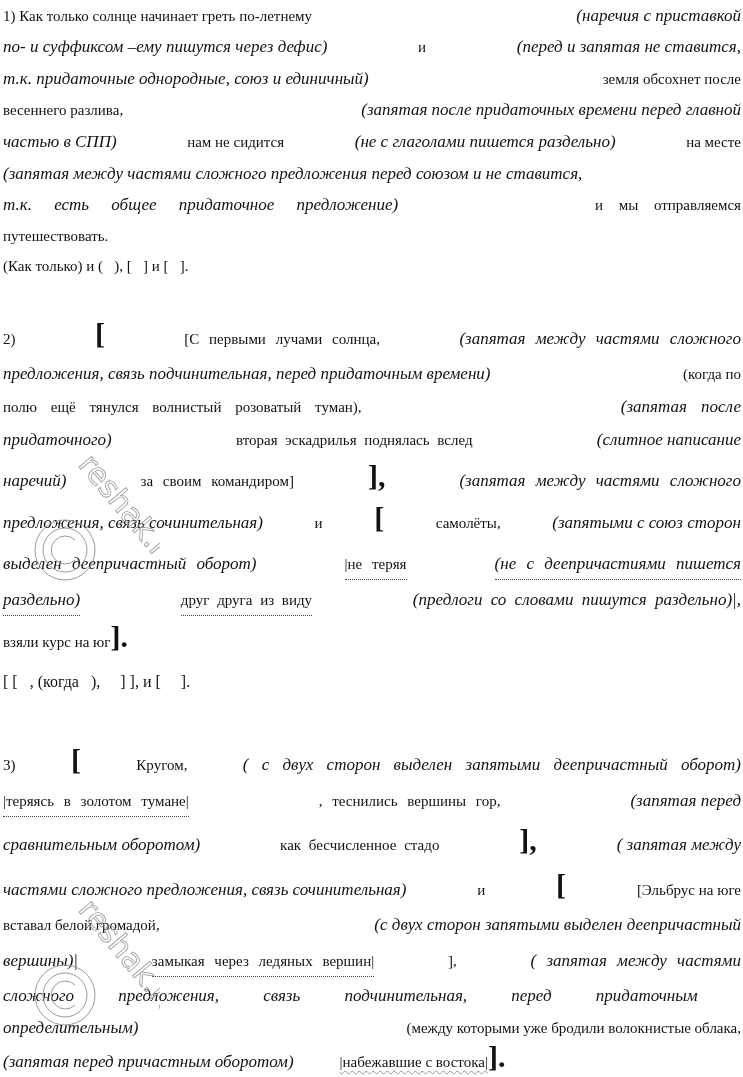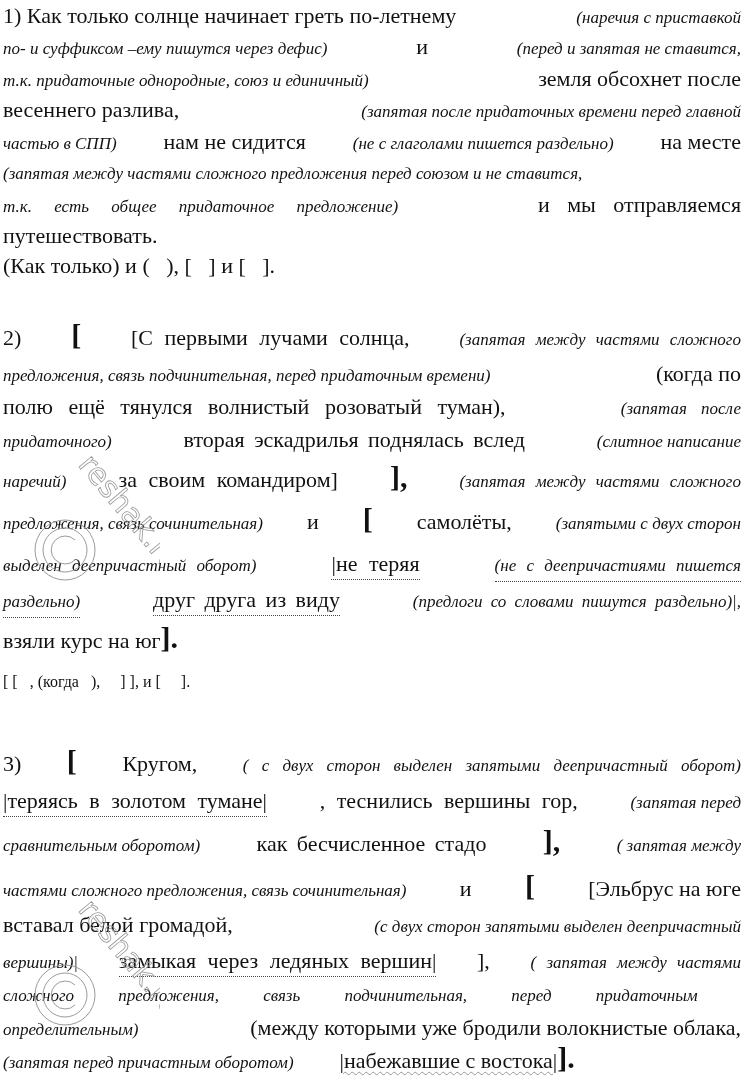--- a/index.html
+++ b/index.html
@@ -9,21 +9,21 @@
   }
   .doc { position: absolute; left: 0; top: 0; width: 743px; height: 1077px; }
   .line {
     position: absolute; left: 3px; right: 2px;
     font-size: 21.5px; line-height: 28px; white-space: nowrap;
     display: flex; justify-content: space-between; align-items: baseline;
   }
   .line.left { justify-content: flex-start; gap: 0; }
   .line.left > span { margin-right: 5px; }
   .c { font-style: italic; font-size: 17px; }
-  .m { font-size: 22px; }
+  .m { font-size: 15px; }
   .br { font-weight: bold; font-size: 30px; line-height: 20px; }
   .sb { font-size: 21.5px; }
   .dot { border-bottom: 1px dotted #444; padding-bottom: 1px; }
   .wavy { text-decoration: underline wavy #999; text-decoration-thickness: 1px; text-underline-offset: 3px; margin-left: 41px; }
   .wm { position: absolute; pointer-events: none; }
 </style>
 </head>
 <body>
 
 <div class="doc">
@@ -91,21 +91,21 @@
       <span class="c">наречий)</span>
       <span class="m" style="word-spacing:6px">за своим командиром]</span>
       <span class="br">],</span>
       <span class="c" style="word-spacing:6px">(запятая между частями сложного</span>
     </div>
     <div class="line" style="top:508px">
       <span class="c">предложения, связь сочинительная)</span>
       <span class="m">и</span>
       <span class="br">[</span>
       <span class="m">самолёты,</span>
-      <span class="c">(запятыми с двух сторон</span>
+      <span class="c">(запятыми с союз сторон</span>
     </div>
     <div class="line" style="top:550px">
       <span class="c" style="word-spacing:6px">выделен деепричастный оборот)</span>
       <span class="m dot" style="word-spacing:6px">|не теряя</span>
       <span class="c dot" style="word-spacing:6px">(не с деепричастиями пишется</span>
     </div>
     <div class="line" style="top:586px">
       <span class="c dot">раздельно)</span>
       <span class="m dot" style="word-spacing:4px">друг друга из виду</span>
       <span class="c" style="word-spacing:4px">(предлоги со словами пишутся раздельно)|,</span>

